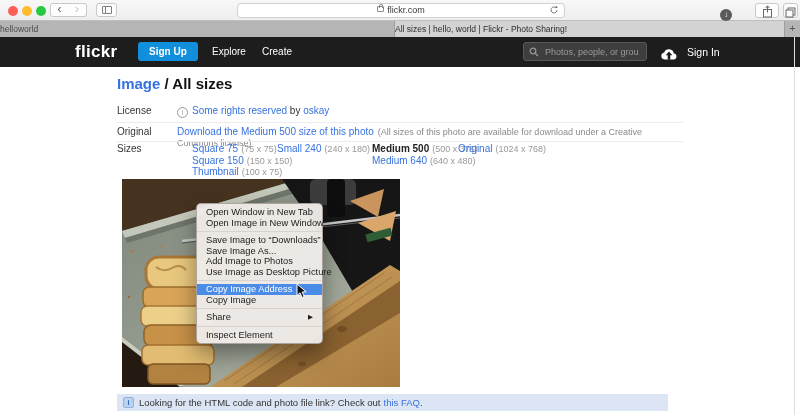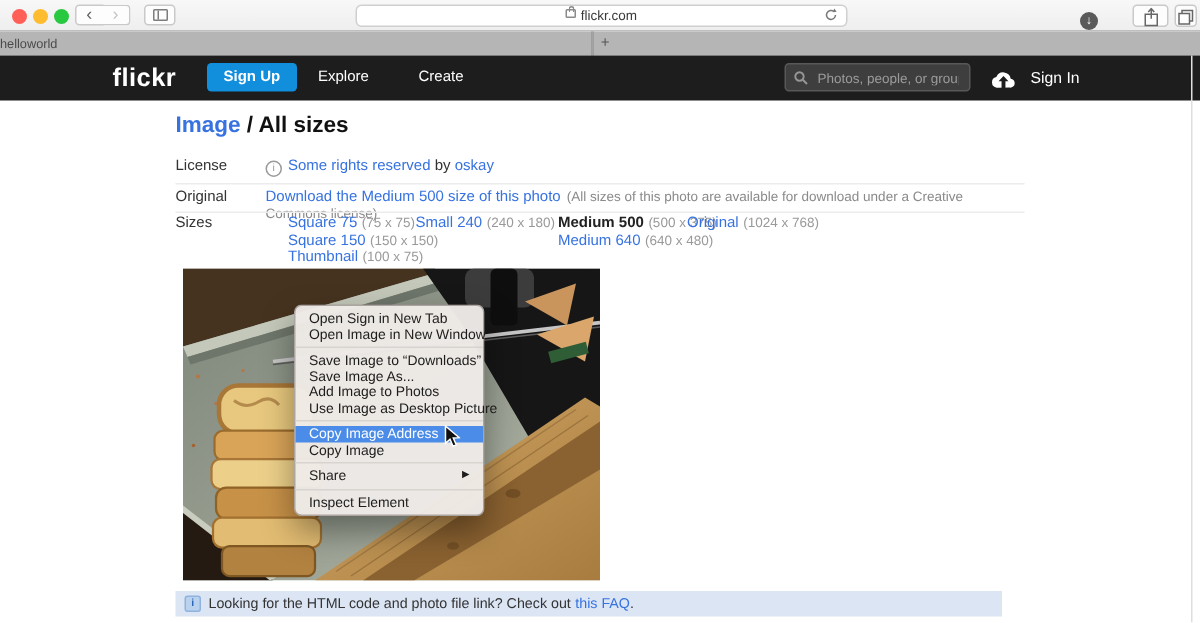--- a/index.html
+++ b/index.html
@@ -44,21 +44,21 @@
   .tab.active{flex:1;background:var(--tab-active-bg,#d3d3d3);color:#2e2e2e;}
   .newtab{width:15px;border-left:1px solid #9e9e9e;font-size:10px;line-height:15px;color:#555;text-align:center;}
   
   .fnav{position:absolute;top:37px;left:0;width:800px;height:30px;background:var(--navbar-bg,#1d1d1d);}
   .flogo{position:absolute;left:75px;top:0;line-height:30px;color:#fff;font-size:17px;
     font-weight:bold;letter-spacing:0.3px;}
   .signup{position:absolute;left:138px;top:5px;height:19px;line-height:19px;padding:0 11px;
     background:var(--signup-blue,#128fdc);border-radius:3px;color:#fff;font-size:10px;font-weight:bold;}
   .fnav-link{position:absolute;top:0;line-height:30px;color:#fff;font-size:10px;}
   .fnav-link.explore{left:212px;}
-  .fnav-link.create{left:262px;margin-left:17px;}
+  .fnav-link.create{left:262px;}
   .fsearch{position:absolute;left:523px;top:5px;width:124px;height:19px;background:#3e3e3e;
     border:1px solid #585858;border-radius:3px;box-sizing:border-box;display:flex;align-items:center;padding:0 5px;}
   .fsearch input{flex:1;min-width:0;background:transparent;border:none;outline:none;
     color:#ccc;font-size:9px;font-family:"Liberation Sans",sans-serif;margin-left:4px;}
   .fsearch input::placeholder{color:#9b9b9b;}
   .cloud{position:absolute;left:660px;top:9px;}
   .signin{position:absolute;left:687px;top:0;line-height:30px;color:#fff;font-size:10.5px;}
   
   a{text-decoration:none;}
   .link{color:var(--link-blue,#3672e0);}
@@ -133,20 +133,21 @@
   <div class="tbbtn bordered" style="left:783px;width:15px;">
     <svg width="11" height="11" viewBox="0 0 11 11" style="margin-top:1px;">
       <rect x="3" y="1" width="7" height="7" fill="none" stroke="#676767" stroke-width="1"></rect>
       <rect x="1" y="3" width="7" height="7" fill="#fdfdfd" stroke="#676767" stroke-width="1"></rect>
     </svg>
   </div>
 </div>
 
 <div class="tabbar">
   <div class="tab inactive">helloworld</div>
+  <div class="tab active">All sizes | hello, world | Flickr - Photo Sharing!</div>
   <div class="newtab">+</div>
 </div>
 
 <div class="fnav">
   <div class="flogo">flickr</div>
   <div class="signup">Sign Up</div>
   <div class="fnav-link explore">Explore</div>
   <div class="fnav-link create">Create</div>
   <div class="fsearch">
     <svg width="10" height="10" viewBox="0 0 10 10">
@@ -247,21 +248,21 @@
       <rect x="21" y="108" width="70" height="20" rx="6" fill="#d9a458" stroke="#9a6c2e" stroke-width="1.5"></rect>
       <rect x="19" y="127" width="74" height="20" rx="6" fill="#ecd08a" stroke="#a87636" stroke-width="1.5"></rect>
       <rect x="22" y="146" width="70" height="21" rx="7" fill="#c79148" stroke="#8f6226" stroke-width="1.5"></rect>
       <rect x="20" y="166" width="72" height="20" rx="6" fill="#e2bc72" stroke="#a2702f" stroke-width="1.5"></rect>
       <rect x="26" y="185" width="62" height="20" rx="5" fill="#b28240" stroke="#7e5722" stroke-width="1.5"></rect>
     </g>
   </svg>
 </div>
 
 <div class="ctx">
-  <div class="ctx-item">Open Sign in New Tab</div>
+  <div class="ctx-item">Open Window in New Tab</div>
   <div class="ctx-item">Open Image in New Window</div>
   <div class="ctx-sep"></div>
   <div class="ctx-item">Save Image to “Downloads”</div>
   <div class="ctx-item">Save Image As...</div>
   <div class="ctx-item">Add Image to Photos</div>
   <div class="ctx-item">Use Image as Desktop Picture</div>
   <div class="ctx-sep"></div>
   <div class="ctx-item hl">Copy Image Address</div>
   <div class="ctx-item">Copy Image</div>
   <div class="ctx-sep"></div>

